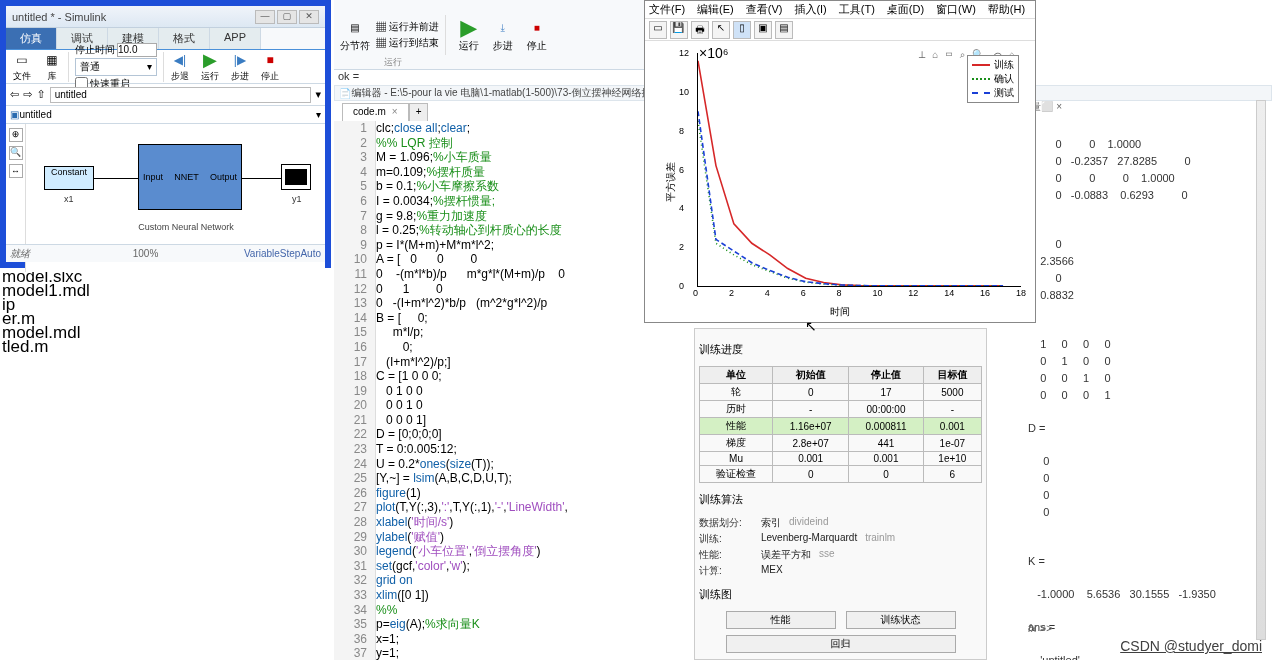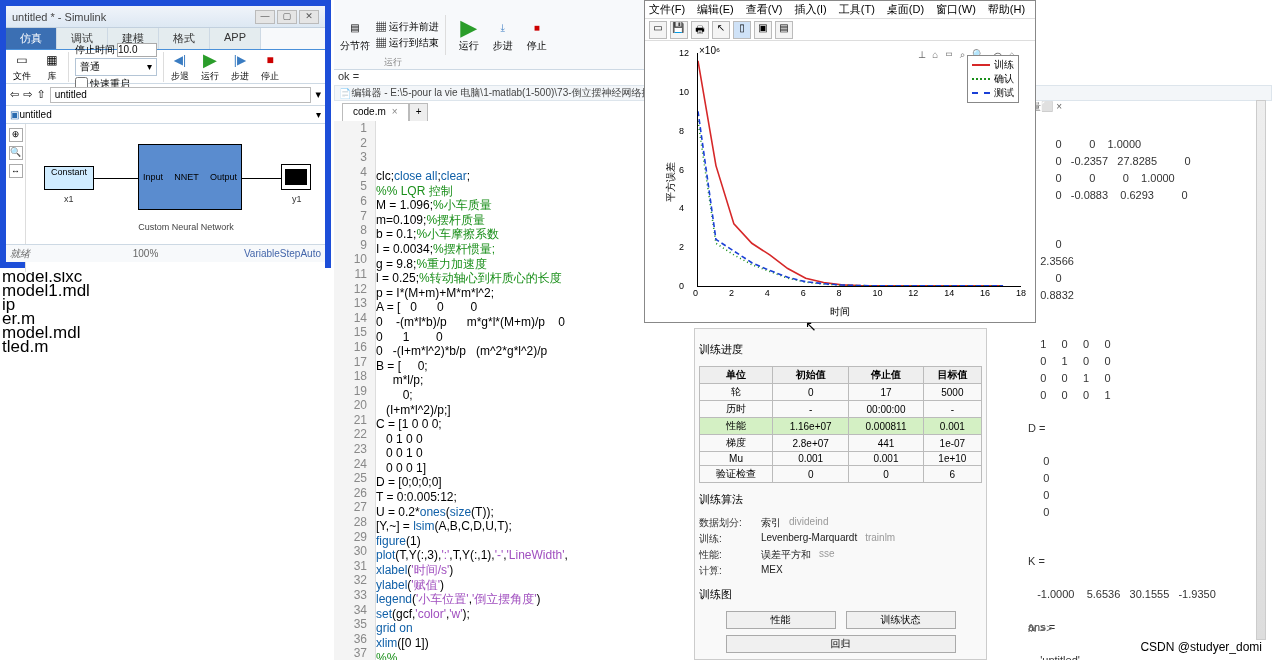--- a/index.html
+++ b/index.html
@@ -45,35 +45,35 @@
 .editor-panel { position: absolute; left: 334px; top: 70px; right: 0; bottom: 0; background: #fff; }
 .ok-line { position:absolute; left:4px; top:0px; font-size:11px; color:#333; }
 .editor-path { position:absolute; left:0; top:15px; right:0; height:16px; display:flex; align-items:center; padding:0 4px; font-size:10px; color:#444; background:#f3f6f9; border:1px solid #dde5ec; }
 .editor-tabs { position:absolute; left:8px; top:33px; height:18px; display:flex; }
 .editor-tab { padding:2px 10px; border:1px solid #bbb; background:#fff; font-size:10px; border-bottom:none; }
 .editor-tab .close { color:#888; margin-left:6px; }
 .editor-tab.plus { padding:2px 6px; background:#eee; }
 .code-area { position:absolute; left:0; top:51px; width:310px; bottom:0; overflow:hidden; display:flex; font-family:Consolas,monospace; font-size:12px; }
 .gutter { width:42px; text-align:right; padding-right:8px; color:#888; background:#f4f4f4; border-right:1px solid #ddd; }
 .gutter div { height:14.6px; line-height:14.6px; }
-.code { flex:1; white-space:pre; color:#000;margin-top:48px; }
+.code { flex:1; white-space:pre; color:#000; }
 .code div { height:14.6px; line-height:14.6px; }
 .kw-green { color:#1a8f1a; }
 .kw-blue { color:#1060a8; }
 .str { color:#a04fbf; }
 
 .figure-win { position:absolute; left:644px; top:0; width:392px; height:323px; background:#fff; border:1px solid #888; z-index:20; }
 .fig-menubar { height:18px; display:flex; align-items:center; padding:0 4px; font-size:11px; gap:12px; border-bottom:1px solid #ddd; }
 .fig-toolbar { height:22px; display:flex; align-items:center; padding:0 4px; gap:3px; border-bottom:1px solid #ddd; }
 .fig-toolbar .tbtn { width:18px; height:18px; border:1px solid #bbb; background:#f4f4f4; font-size:10px; text-align:center; }
 .plot-area { position:relative; margin:4px; height:274px; }
 .axes { position:absolute; left:48px; top:8px; right:10px; bottom:32px; border-left:1px solid #000; border-bottom:1px solid #000; }
 .ylabel { position:absolute; left:2px; top:50%; transform:translateY(-50%) rotate(-90deg); font-size:10px; white-space:nowrap; }
 .xlabel { position:absolute; left:50%; bottom:0; transform:translateX(-50%); font-size:10px; }
-.yexp { position:absolute; left:50px; top:0px; font-size:10px; }
+.yexp { position:absolute; left:50px; top:0px; font-size:14px; }
 .legend { position:absolute; right:12px; top:10px; border:1px solid #888; background:#fff; padding:2px 4px; font-size:10px; }
 .legend div { display:flex; align-items:center; gap:4px; }
 .lswatch { width:18px; height:0; border-top-width:2px; border-top-style:solid; }
 .fig-ico { position:absolute; right:14px; top:4px; font-size:10px; color:#666; letter-spacing:2px; }
 .chart-svg { position:absolute; inset:0; }
 
 .train-panel { position:absolute; left:694px; top:328px; width:293px; bottom:0; font-size:11px; border:1px solid #ccc; padding:4px; background:#f9f9f9; }
 .train-panel .sec-title { font-weight:normal; margin:9px 0; }
 .train-table { width:100%; border-collapse:collapse; font-size:10px; }
 .train-table td, .train-table th { border:1px solid #bbb; padding:1px 4px; text-align:center; }
@@ -82,21 +82,21 @@
 .algo-row { display:flex; gap:8px; font-size:10px; margin:2px 0; }
 .algo-row .k { width:54px; color:#333; }
 .algo-row .v { color:#222; }
 .algo-row .g { color:#999; }
 .train-btns { display:flex; gap:10px; margin-top:6px; justify-content:center; }
 .train-btns button { width:110px; font-size:10px; padding:1px; border:1px solid #aaa; background:#f0f0f0; }
 .train-btns.center button { width:230px; }
 
 .right-data { position:absolute; left:1028px; top:120px; width:240px; font-family:Consolas,monospace; font-size:11px; color:#333; line-height:16px; white-space:pre; }
 .right-bar { position:absolute; right:6px; top:100px; width:10px; bottom:20px; background:linear-gradient(#eee,#ddd); border:1px solid #ccc;}
-.csdn { position:absolute; right:10px; bottom:6px; color:#000000; font-size:12px; }
+.csdn { position:absolute; right:10px; bottom:6px; color:#404040; font-size:14px;text-decoration:underline; }
 .fx { position:absolute; left:1028px; top:622px; font-size:11px; color:#666; font-style:italic; }
 .cursor-ptr { position:absolute; left:805px; top:318px; font-size:14px; color:#000; z-index:30; }
 </style>
 </head>
 <body>
 
 <div class="simulink-win">
   <div class="sim-title">
     <span>untitled * - Simulink</span>
     <div class="winbtn">—</div>

